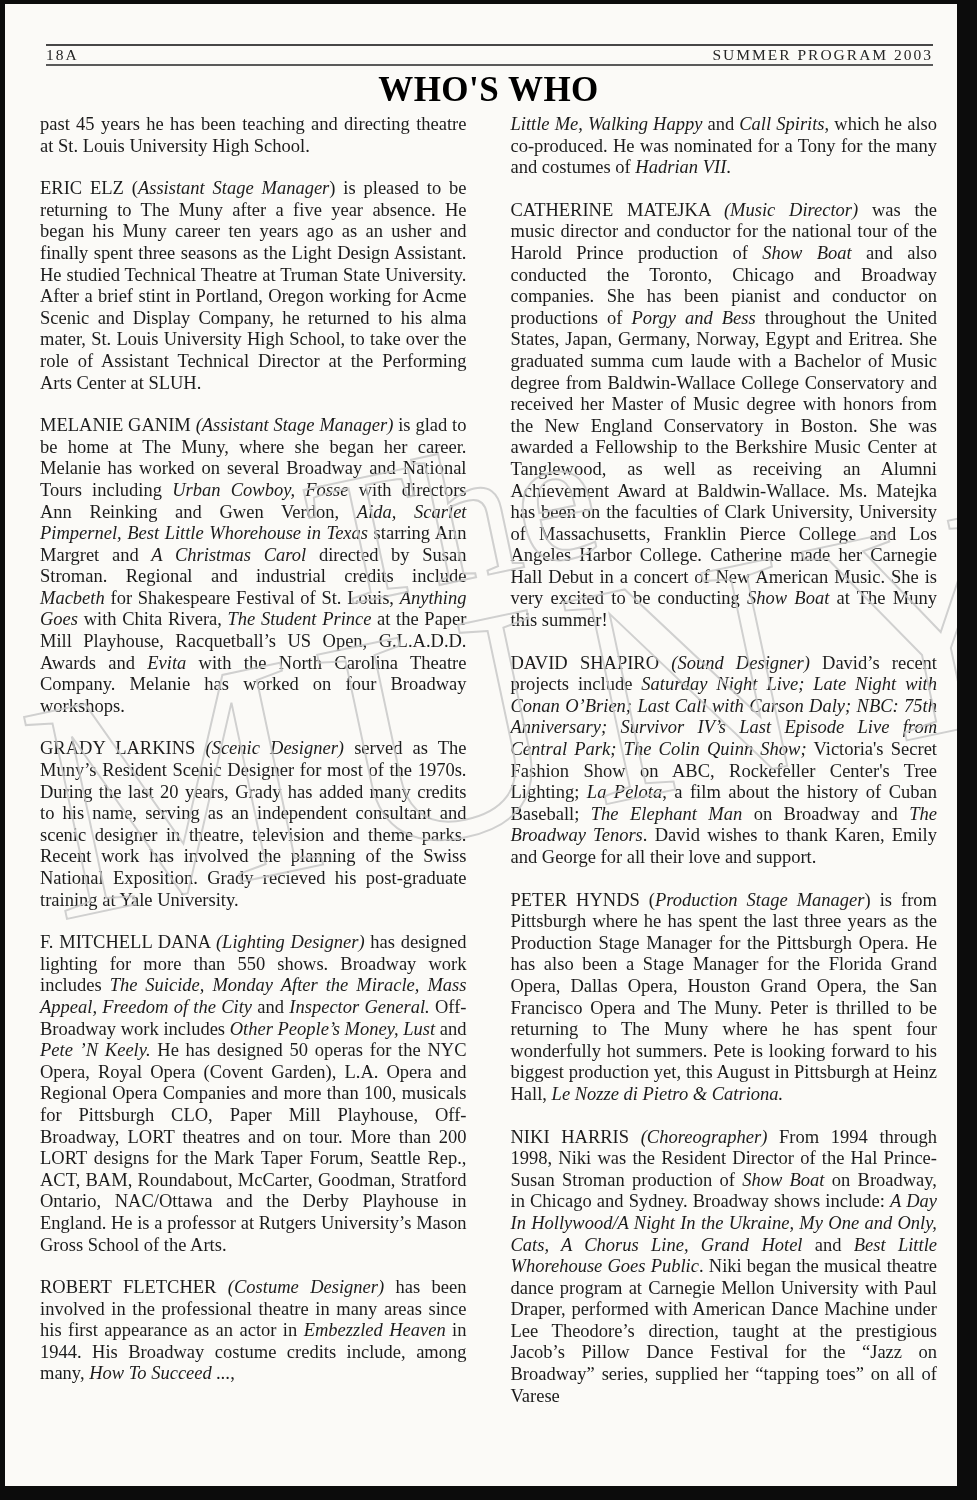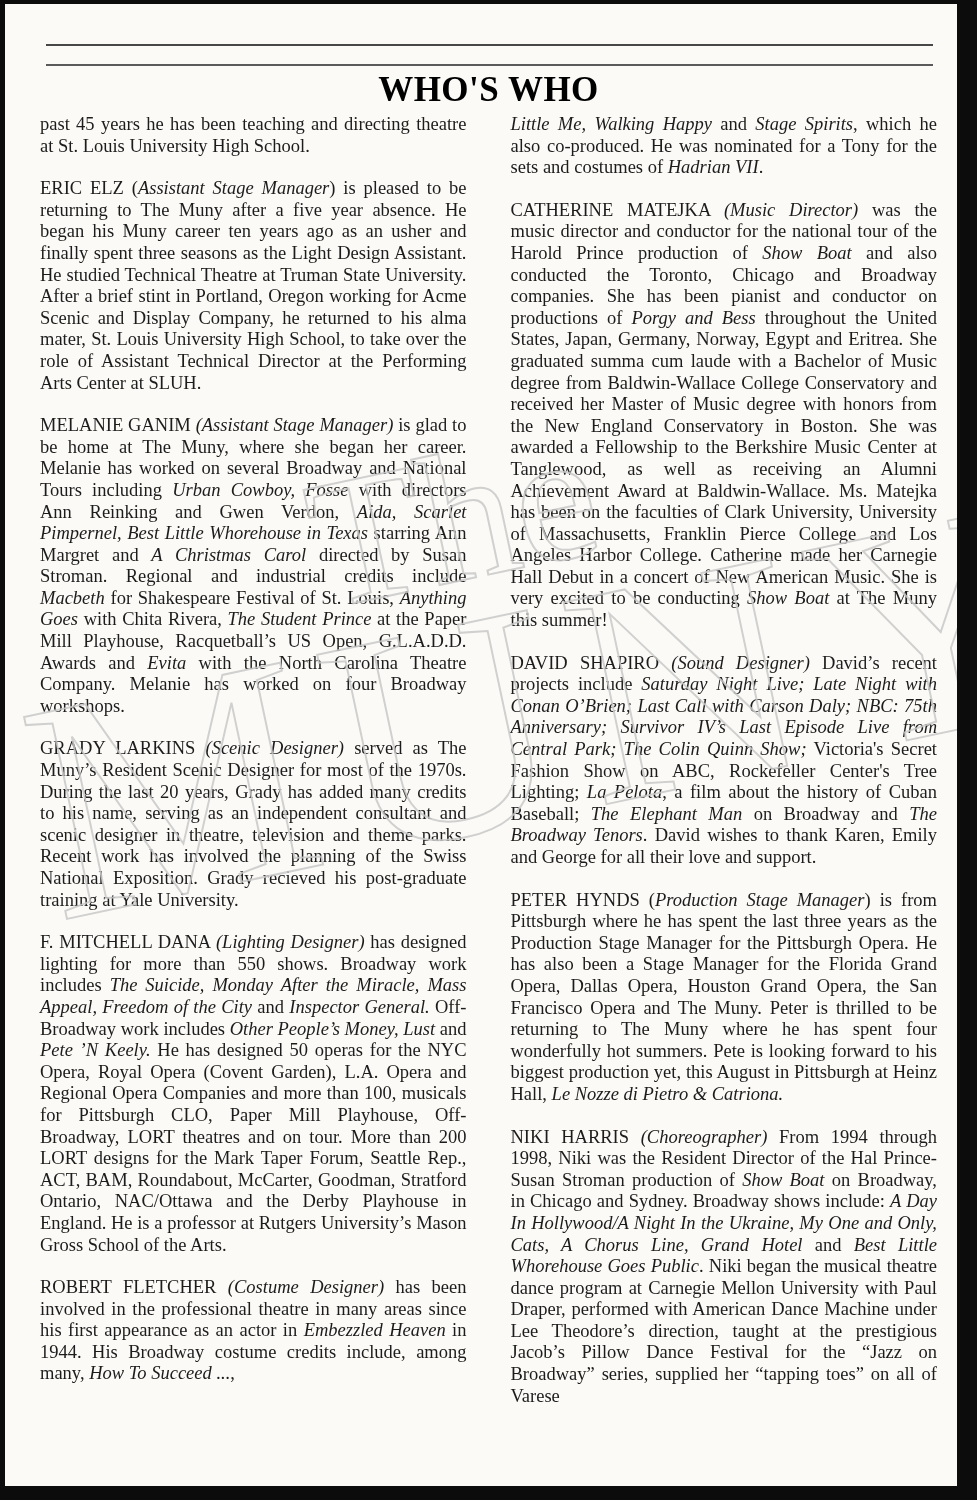--- a/index.html
+++ b/index.html
@@ -67,40 +67,44 @@
 <body>
 
 <div class="page">
 
   <div class="edge edge-top"></div>
   <div class="edge edge-left"></div>
   <div class="edge edge-right"></div>
   <div class="edge edge-bottom"></div>
 
   <div class="rule-a"></div>
+  <div class="header-row">
+    <span>18A</span>
+    <span>SUMMER PROGRAM 2003</span>
+  </div>
   <div class="rule-b"></div>
 
   <h1 class="page-title">WHO'S WHO</h1>
 
   <div class="watermark" style="-webkit-text-stroke: 2px rgb(201, 201, 201);">
     <span class="wm-line1">The</span>
     <span class="wm-line2">MUNY</span>
   </div>
 
   <div class="columns">
     <div class="column">
         <p class="bio"><span>past 45 years he has been teaching and directing theatre at St. Louis University High School.</span></p>
         <p class="bio"><span class="seg-b">ERIC ELZ </span><span>(</span><span class="seg-i">Assistant Stage Manager</span><span>) is pleased to be returning to The Muny after a five year absence. He began his Muny career ten years ago as an usher and finally spent three seasons as the Light Design Assistant. He studied Technical Theatre at Truman State University. After a brief stint in Portland, Oregon working for Acme Scenic and Display Company, he returned to his alma mater, St. Louis University High School, to take over the role of Assistant Technical Director at the Performing Arts Center at SLUH.</span></p>
         <p class="bio"><span class="seg-b">MELANIE GANIM </span><span class="seg-i">(Assistant Stage Manager)</span><span> is glad to be home at The Muny, where she began her career. Melanie has worked on several Broadway and National Tours including </span><span class="seg-i">Urban Cowboy, Fosse</span><span> with directors Ann Reinking and Gwen Verdon, </span><span class="seg-i">Aida, Scarlet Pimpernel, Best Little Whorehouse in Texas</span><span> starring Ann Margret and </span><span class="seg-i">A Christmas Carol</span><span> directed by Susan Stroman. Regional and industrial credits include </span><span class="seg-i">Macbeth</span><span> for Shakespeare Festival of St. Louis, </span><span class="seg-i">Anything Goes</span><span> with Chita Rivera, </span><span class="seg-i">The Student Prince</span><span> at the Paper Mill Playhouse, Racquetball’s US Open, G.L.A.D.D. Awards and </span><span class="seg-i">Evita</span><span> with the North Carolina Theatre Company. Melanie has worked on four Broadway workshops.</span></p>
         <p class="bio"><span class="seg-b">GRADY LARKINS </span><span class="seg-i">(Scenic Designer)</span><span> served as The Muny’s Resident Scenic Designer for most of the 1970s. During the last 20 years, Grady has added many credits to his name, serving as an independent consultant and scenic designer in theatre, television and theme parks. Recent work has involved the planning of the Swiss National Exposition. Grady recieved his post-graduate training at Yale University.</span></p>
         <p class="bio"><span class="seg-b">F. MITCHELL DANA </span><span class="seg-i">(Lighting Designer)</span><span> has designed lighting for more than 550 shows. Broadway work includes </span><span class="seg-i">The Suicide, Monday After the Miracle, Mass Appeal, Freedom of the City</span><span> and </span><span class="seg-i">Inspector General.</span><span> Off-Broadway work includes </span><span class="seg-i">Other People’s Money, Lust</span><span> and </span><span class="seg-i">Pete ’N Keely.</span><span> He has designed 50 operas for the NYC Opera, Royal Opera (Covent Garden), L.A. Opera and Regional Opera Companies and more than 100, musicals for Pittsburgh CLO, Paper Mill Playhouse, Off-Broadway, LORT theatres and on tour. More than 200 LORT designs for the Mark Taper Forum, Seattle Rep., ACT, BAM, Roundabout, McCarter, Goodman, Stratford Ontario, NAC/Ottawa and the Derby Playhouse in England. He is a professor at Rutgers University’s Mason Gross School of the Arts.</span></p>
         <p class="bio"><span class="seg-b">ROBERT FLETCHER </span><span class="seg-i">(Costume Designer)</span><span> has been involved in the professional theatre in many areas since his first appearance as an actor in </span><span class="seg-i">Embezzled Heaven</span><span> in 1944. His Broadway costume credits include, among many, </span><span class="seg-i">How To Succeed ...</span><span>,</span></p>
       </div>
     <div class="column">
-        <p class="bio"><span class="seg-i">Little Me, Walking Happy</span><span> and </span><span class="seg-i">Stage Spirits</span><span>, which he also co-produced. He was nominated for a Tony for the sets and costumes of </span><span class="seg-i">Hadrian VII</span><span>.</span></p>
+        <p class="bio"><span class="seg-i">Little Me, Walking Happy</span><span> and </span><span class="seg-i">Call Spirits</span><span>, which he also co-produced. He was nominated for a Tony for the many and costumes of </span><span class="seg-i">Hadrian VII</span><span>.</span></p>
         <p class="bio"><span class="seg-b">CATHERINE MATEJKA </span><span class="seg-i">(Music Director)</span><span> was the music director and conductor for the national tour of the Harold Prince production of </span><span class="seg-i">Show Boat</span><span> and also conducted the Toronto, Chicago and Broadway companies. She has been pianist and conductor on productions of </span><span class="seg-i">Porgy and Bess</span><span> throughout the United States, Japan, Germany, Norway, Egypt and Eritrea. She graduated summa cum laude with a Bachelor of Music degree from Baldwin-Wallace College Conservatory and received her Master of Music degree with honors from the New England Conservatory in Boston. She was awarded a Fellowship to the Berkshire Music Center at Tanglewood, as well as receiving an Alumni Achievement Award at Baldwin-Wallace. Ms. Matejka has been on the faculties of Clark University, University of Massachusetts, Franklin Pierce College and Los Angeles Harbor College. Catherine made her Carnegie Hall Debut in a concert of New American Music. She is very excited to be conducting </span><span class="seg-i">Show Boat</span><span> at The Muny this summer!</span></p>
         <p class="bio"><span class="seg-b">DAVID SHAPIRO </span><span class="seg-i">(Sound Designer)</span><span> David’s recent projects include </span><span class="seg-i">Saturday Night Live; Late Night with Conan O’Brien; Last Call with Carson Daly; NBC: 75th Anniversary; Survivor IV’s Last Episode Live from Central Park; The Colin Quinn Show;</span><span> Victoria's Secret Fashion Show on ABC, Rockefeller Center's Tree Lighting; </span><span class="seg-i">La Pelota</span><span>, a film about the history of Cuban Baseball; </span><span class="seg-i">The Elephant Man</span><span> on Broadway and </span><span class="seg-i">The Broadway Tenors</span><span>. David wishes to thank Karen, Emily and George for all their love and support.</span></p>
         <p class="bio"><span class="seg-b">PETER HYNDS </span><span>(</span><span class="seg-i">Production Stage Manager</span><span>) is from Pittsburgh where he has spent the last three years as the Production Stage Manager for the Pittsburgh Opera. He has also been a Stage Manager for the Florida Grand Opera, Dallas Opera, Houston Grand Opera, the San Francisco Opera and The Muny. Peter is thrilled to be returning to The Muny where he has spent four wonderfully hot summers. Pete is looking forward to his biggest production yet, this August in Pittsburgh at Heinz Hall, </span><span class="seg-i">Le Nozze di Pietro &amp; Catriona.</span></p>
         <p class="bio"><span class="seg-b">NIKI HARRIS </span><span class="seg-i">(Choreographer)</span><span> From 1994 through 1998, Niki was the Resident Director of the Hal Prince-Susan Stroman production of </span><span class="seg-i">Show Boat</span><span> on Broadway, in Chicago and Sydney. Broadway shows include: </span><span class="seg-i">A Day In Hollywood/A Night In the Ukraine, My One and Only, Cats, A Chorus Line, Grand Hotel</span><span> and </span><span class="seg-i">Best Little Whorehouse Goes Public</span><span>. Niki began the musical theatre dance program at Carnegie Mellon University with Paul Draper, performed with American Dance Machine under Lee Theodore’s direction, taught at the prestigious Jacob’s Pillow Dance Festival for the “Jazz on Broadway” series, supplied her “tapping toes” on all of Varese</span></p>
       </div>
   </div>
 
 </div>
 
 </body></html>

